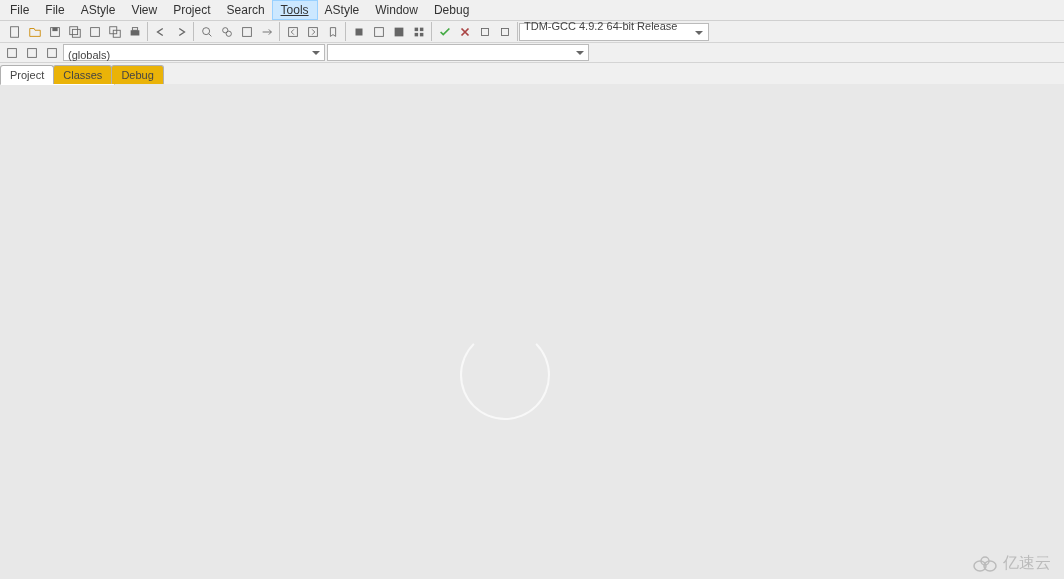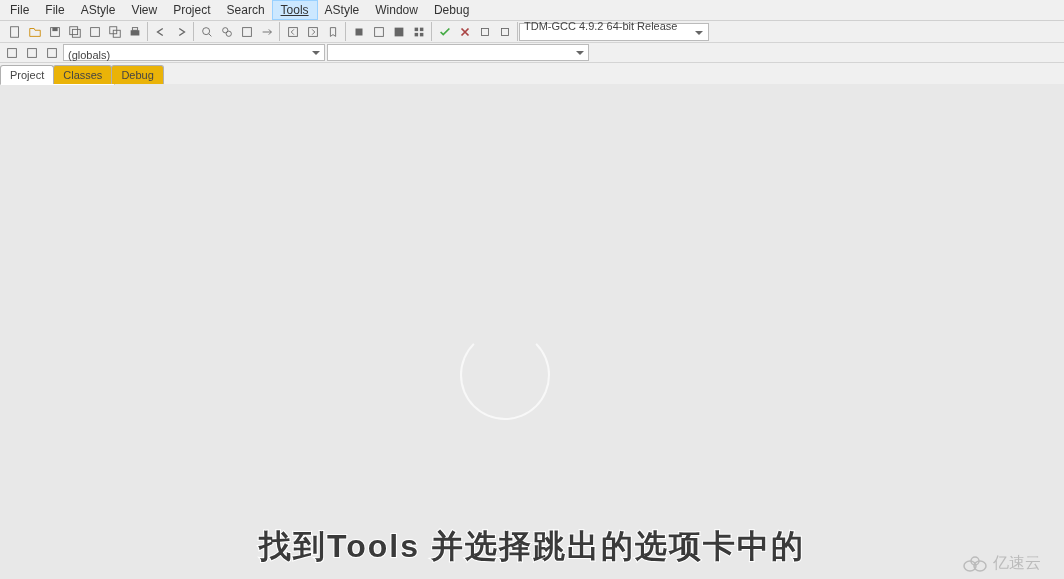--- a/index.html
+++ b/index.html
@@ -184,21 +184,21 @@
       color: #3a3a3a;
       white-space: nowrap;
       letter-spacing: 2px;
       -webkit-text-stroke: 2px #fff;
       paint-order: stroke fill;
       font-family: "Microsoft YaHei", sans-serif;
     }
     .watermark {
       position: absolute;
       bottom: 5px;
-      right: 23px;
+      right: 13px;
       display: flex;
       align-items: center;
       gap: 4px;
       color: #bbb;
       font-size: 16px;
       font-family: "Microsoft YaHei", sans-serif;
     }
     .watermark-icon {
       width: 28px;
       height: 18px;
@@ -396,21 +396,20 @@
 
 <div class="tabs-row">
   <div class="tab active">Project</div>
   <div class="tab">Classes</div>
   <div class="tab">Debug</div>
 </div>
 <div class="project-panel"></div>
 
 <div class="workspace">
   <div class="spinner"></div>
-  <div class="subtitle">找到Tools 并选择跳出的选项卡中的</div>
   <div class="watermark">
     <span class="watermark-icon">
       <svg viewBox="0 0 28 18">
           <ellipse cx="9" cy="11" rx="6" ry="5" fill="none" stroke="#bbb" stroke-width="1.5"></ellipse>
           <ellipse cx="19" cy="11" rx="6" ry="5" fill="none" stroke="#bbb" stroke-width="1.5"></ellipse>
           <circle cx="14" cy="6" r="4" fill="none" stroke="#bbb" stroke-width="1.5"></circle>
         </svg>
     </span>
     <span>亿速云</span>
   </div>

